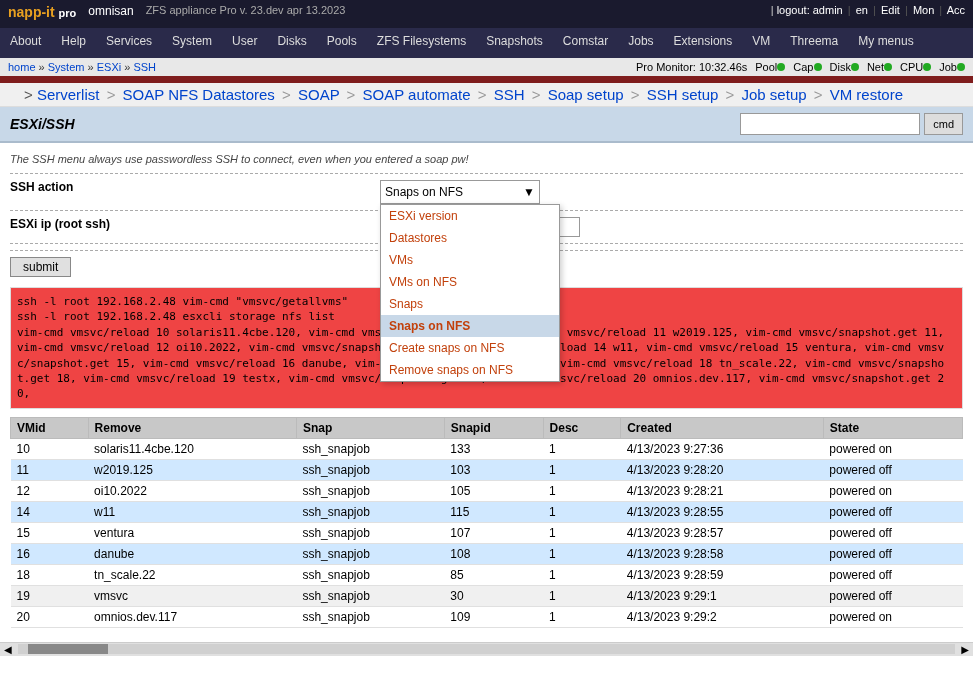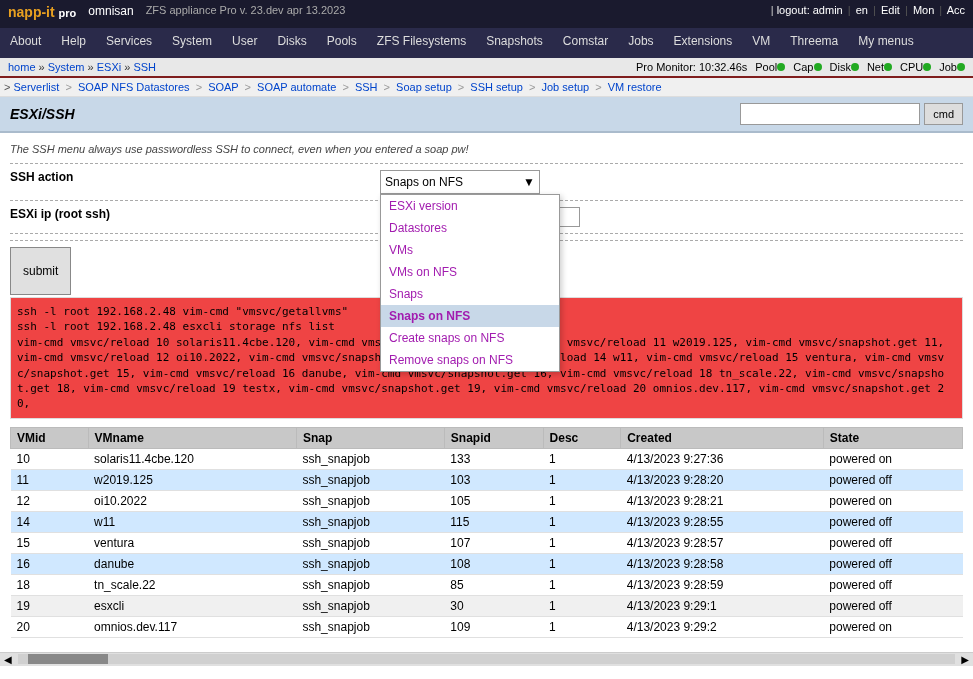--- a/index.html
+++ b/index.html
@@ -38,33 +38,33 @@
       white-space: nowrap;
     }
 
     
     #status-bar {
       background: #e8e8e8;
       display: flex;
       align-items: center;
       justify-content: space-between;
       padding: 3px 8px;
-      border-bottom: 2px solid #7f1d1d;
+      border-bottom: 7px solid #7f1d1d;
       font-size: 11px;
     }
     #status-bar .breadcrumb { color: #333; }
     #status-bar .breadcrumb a { color: #0044cc; text-decoration: none; }
     #status-bar .monitors { display: flex; gap: 8px; align-items: flex-end; }
     .dot-green { display: inline-block; width: 8px; height: 8px; border-radius: 50%; background: #22aa22; }
 
     
     #sub-breadcrumb {
       background: #f0f0f0;
-      padding: 3px 4px;
-      font-size: 11px;
+      padding: 3px 24px;
+      font-size: 15px;
       border-bottom: 1px solid #ddd;
       color: #555;
     }
     #sub-breadcrumb a { color: #0044cc; text-decoration: none; }
     #sub-breadcrumb .sep { color: #999; margin: 0 3px; }
 
     
     #page-header {
       background: #c8d8e8;
       padding: 6px 10px;
@@ -100,31 +100,31 @@
       width: 180px;
       background: #fff;
       border: 1px solid #999;
       z-index: 100;
       box-shadow: 2px 2px 6px rgba(0,0,0,0.2);
     }
     .dropdown-menu .menu-item {
       padding: 4px 8px;
       font-size: 12px;
       cursor: pointer;
-      color: #a21caf;
+      color: #c2410c;
     }
     .dropdown-menu .menu-item.selected { background: #c8d8e8; font-weight: bold; }
 
     .submit-btn {
-      padding: 16px 12px;
+      padding: 2px 12px;
       font-size: 12px;
       background: #e0e0e0;
       border: 1px solid #888;
       cursor: pointer;
-      margin-bottom: 2px;
+      margin-bottom: 10px;
     }
 
     .ssh-output {
       font-family: monospace;
       font-size: 11px;
       color: #000;
       background: #ef4444;
       border: 1px solid #ddd;
       padding: 6px;
       margin-bottom: 8px;
@@ -299,21 +299,21 @@
   
   <div class="ssh-output">ssh -l root 192.168.2.48 vim-cmd "vmsvc/getallvms"
 ssh -l root 192.168.2.48 esxcli storage nfs list
 vim-cmd vmsvc/reload 10 solaris11.4cbe.120, vim-cmd vmsvc/snapshot.get 10, vim-cmd vmsvc/reload 11 w2019.125, vim-cmd vmsvc/snapshot.get 11, vim-cmd vmsvc/reload 12 oi10.2022, vim-cmd vmsvc/snapshot.get 12, vim-cmd vmsvc/reload 14 w11, vim-cmd vmsvc/reload 15 ventura, vim-cmd vmsvc/snapshot.get 15, vim-cmd vmsvc/reload 16 danube, vim-cmd vmsvc/snapshot.get 16, vim-cmd vmsvc/reload 18 tn_scale.22, vim-cmd vmsvc/snapshot.get 18, vim-cmd vmsvc/reload 19 testx, vim-cmd vmsvc/snapshot.get 19, vim-cmd vmsvc/reload 20 omnios.dev.117, vim-cmd vmsvc/snapshot.get 20,</div>
 
   
   <table id="data-table">
     <thead>
       <tr>
         <th>VMid</th>
-        <th>VMname</th>
+        <th>Remove</th>
         <th>Snap</th>
         <th>Snapid</th>
         <th>Desc</th>
         <th>Created</th>
         <th>State</th>
       </tr>
     </thead>
     <tbody id="table-body">
     <tr>
           <td>10</td>
@@ -373,21 +373,21 @@
           <td>18</td>
           <td>tn_scale.22</td>
           <td>ssh_snapjob</td>
           <td>85</td>
           <td>1</td>
           <td>4/13/2023 9:28:59</td>
           <td>powered off</td>
         </tr>
         <tr>
           <td>19</td>
-          <td>esxcli</td>
+          <td>vmsvc</td>
           <td>ssh_snapjob</td>
           <td>30</td>
           <td>1</td>
           <td>4/13/2023 9:29:1</td>
           <td>powered off</td>
         </tr>
         <tr>
           <td>20</td>
           <td>omnios.dev.117</td>
           <td>ssh_snapjob</td>

